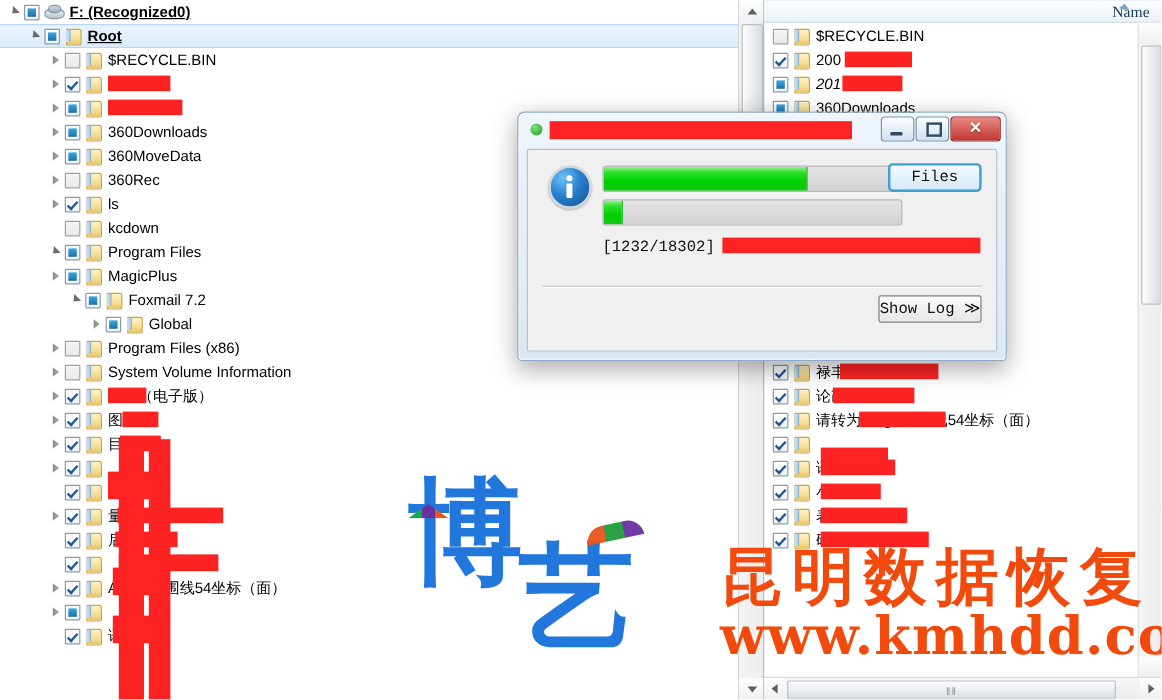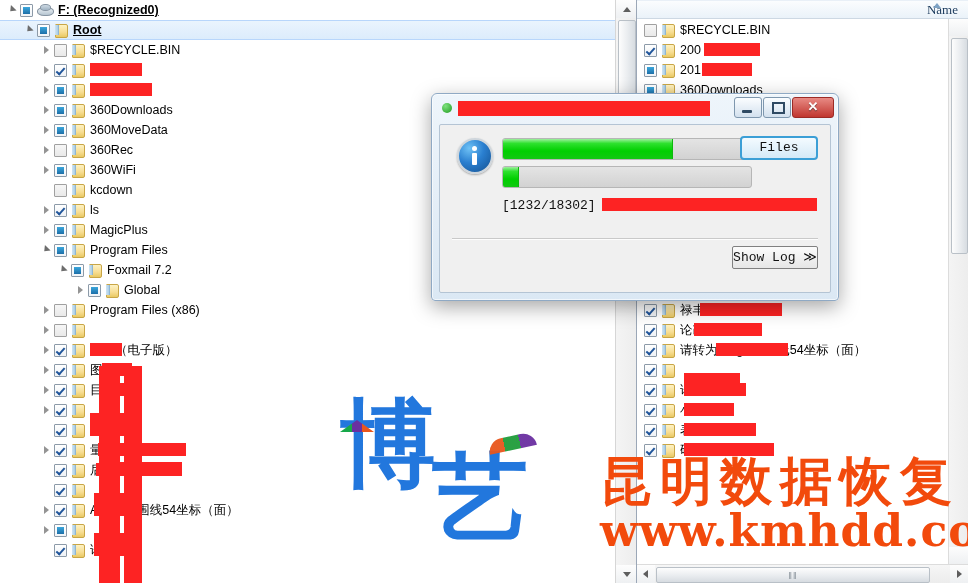--- a/index.html
+++ b/index.html
@@ -365,51 +365,44 @@
         <div class="row">
           <span class="ind" style="width: 40px;"></span>
           <span class="twisty closed"></span>
           <span class="cb empty"></span>
           <span class="folder"></span>
           <span style="position: relative; display: inline-block;"><span class="label">360Rec</span></span>
         </div>
         <div class="row">
           <span class="ind" style="width: 40px;"></span>
           <span class="twisty closed"></span>
-          <span class="cb partial"></span>
-          <span class="folder"></span>
-          <span style="position: relative; display: inline-block;"><span class="label">360WiFi</span></span>
+          <span class="cb checked"></span>
+          <span class="folder"></span>
+          <span style="position: relative; display: inline-block;"><span class="label">ls</span></span>
         </div>
         <div class="row">
           <span class="ind" style="width: 40px;"></span>
           <span class="twisty "></span>
           <span class="cb empty"></span>
           <span class="folder"></span>
           <span style="position: relative; display: inline-block;"><span class="label">kcdown</span></span>
         </div>
         <div class="row">
           <span class="ind" style="width: 40px;"></span>
-          <span class="twisty closed"></span>
-          <span class="cb checked"></span>
-          <span class="folder"></span>
-          <span style="position: relative; display: inline-block;"><span class="label">ls</span></span>
+          <span class="twisty open"></span>
+          <span class="cb partial"></span>
+          <span class="folder"></span>
+          <span style="position: relative; display: inline-block;"><span class="label">Program Files</span></span>
         </div>
         <div class="row">
           <span class="ind" style="width: 40px;"></span>
           <span class="twisty closed"></span>
           <span class="cb partial"></span>
           <span class="folder"></span>
           <span style="position: relative; display: inline-block;"><span class="label">MagicPlus</span></span>
-        </div>
-        <div class="row">
-          <span class="ind" style="width: 40px;"></span>
-          <span class="twisty open"></span>
-          <span class="cb partial"></span>
-          <span class="folder"></span>
-          <span style="position: relative; display: inline-block;"><span class="label">Program Files</span></span>
         </div>
         <div class="row">
           <span class="ind" style="width: 57px;"></span>
           <span class="twisty open"></span>
           <span class="cb partial"></span>
           <span class="folder"></span>
           <span style="position: relative; display: inline-block;"><span class="label">Foxmail 7.2</span></span>
         </div>
         <div class="row">
           <span class="ind" style="width: 74px;"></span>
@@ -423,20 +416,21 @@
           <span class="twisty closed"></span>
           <span class="cb empty"></span>
           <span class="folder"></span>
           <span style="position: relative; display: inline-block;"><span class="label">Program Files (x86)</span></span>
         </div>
         <div class="row">
           <span class="ind" style="width: 40px;"></span>
           <span class="twisty closed"></span>
           <span class="cb empty"></span>
           <span class="folder"></span>
+          <span style="position: relative; display: inline-block;"><span class="label">System Volume Information</span></span>
         </div>
         <div class="row">
           <span class="ind" style="width: 40px;"></span>
           <span class="twisty closed"></span>
           <span class="cb checked"></span>
           <span class="folder"></span>
           <span style="position: relative; display: inline-block;"><span class="label">规范（电子版）</span><span class="red-blk" style="left: 0px; width: 32px; height: 13px; top: 3px;"></span></span>
         </div>
         <div class="row">
           <span class="ind" style="width: 40px;"></span>
@@ -529,21 +523,21 @@
           <span style="position: relative; display: inline-block;"><span class="label">$RECYCLE.BIN</span></span>
         </div>
         <div class="rrow">
           <span class="cb checked"></span>
           <span class="folder"></span>
           <span style="position: relative; display: inline-block;"><span class="label">200</span><span class="red-blk" style="left: 24px; width: 56px; height: 13px; top: 3px;"></span></span>
         </div>
         <div class="rrow">
           <span class="cb partial"></span>
           <span class="folder"></span>
-          <span style="position: relative; display: inline-block;"><span class="label">201</span><span class="red-blk" style="left: 22px; width: 50px; height: 13px; top: 3px;"></span></span>
+          <span style="position: relative; display: inline-block; font-style: italic;"><span class="label">201</span><span class="red-blk" style="left: 22px; width: 50px; height: 13px; top: 3px;"></span></span>
         </div>
         <div class="rrow">
           <span class="cb partial"></span>
           <span class="folder"></span>
           <span style="position: relative; display: inline-block;"><span class="label">360Downloads</span></span>
         </div>
         <div class="rrow">
           <span class="cb partial"></span>
           <span class="folder"></span>
           <span style="position: relative; display: inline-block;"><span class="label"></span><span class="red-blk" style="left: 0px; width: 70px; height: 13px; top: 3px;"></span></span>

